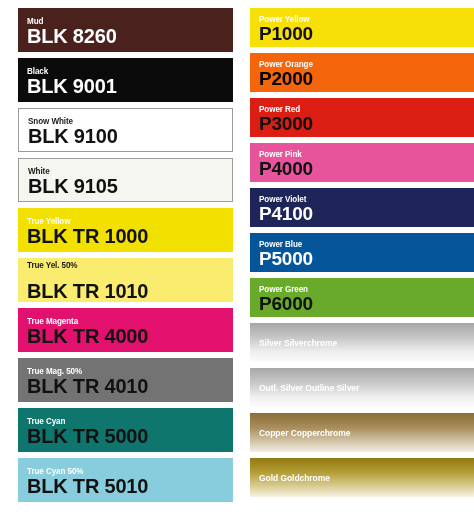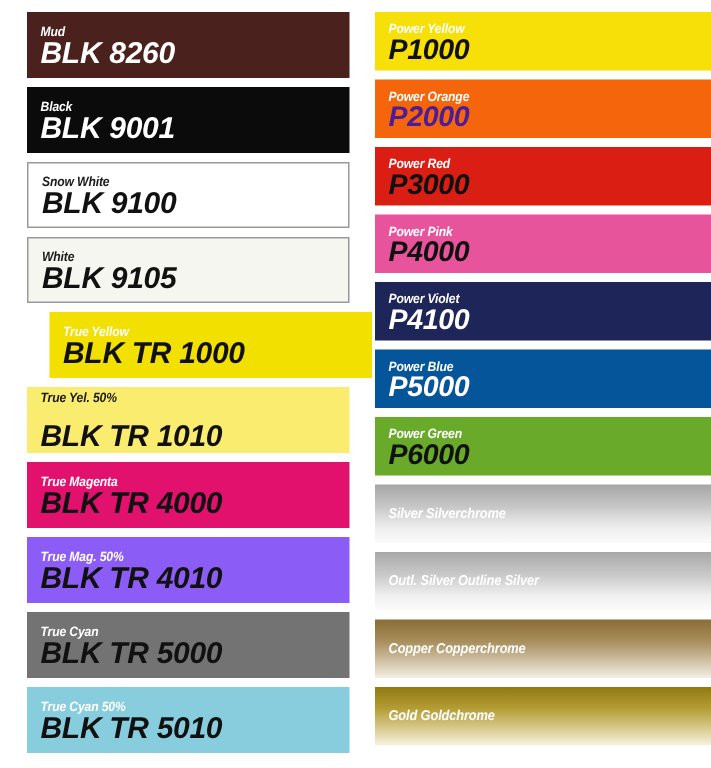--- a/index.html
+++ b/index.html
@@ -12,21 +12,20 @@
     height: 512px;
     font-family: "Liberation Sans", sans-serif;
     overflow: hidden;
   }
   #sheet {
     position: relative;
     width: 474px;
     height: 512px;
     background: #ffffff;
     box-sizing: border-box;
-    font-style: italic;
   }
   .column {
     position: absolute;
     top: 0;
     display: flex;
     flex-direction: column;
   }
   #col-left {
     left: 18px;
     width: 215px;
@@ -117,45 +116,45 @@
           <div class="sw-name" style="color: rgb(26, 26, 26);">Snow White</div>
           <div class="sw-code" style="color: rgb(17, 17, 17);">BLK 9100</div>
         </div>
       </div>
       <div class="swatch bordered" style="background-color: rgb(246, 246, 240);">
         <div class="swatch-text">
           <div class="sw-name" style="color: rgb(26, 26, 26);">White</div>
           <div class="sw-code" style="color: rgb(17, 17, 17);">BLK 9105</div>
         </div>
       </div>
-      <div class="swatch" style="background-color: rgb(242, 224, 0); margin-left: 15px;">
+      <div class="swatch" style="background-color: rgb(242, 224, 0);">
         <div class="swatch-text">
           <div class="sw-name" style="color: rgb(255, 255, 255);">True Yellow</div>
           <div class="sw-code" style="color: rgb(17, 17, 17);">BLK TR 1000</div>
         </div>
       </div>
       <div class="swatch" style="background-color: rgb(250, 236, 110);">
         <div class="swatch-text">
           <div class="sw-name" style="color: rgb(26, 26, 26);">True Yel. 50%</div>
           <div class="sw-code" style="color: rgb(17, 17, 17); margin-top: 11px;">BLK TR 1010</div>
         </div>
       </div>
       <div class="swatch" style="background-color: rgb(226, 17, 110);">
         <div class="swatch-text">
           <div class="sw-name" style="color: rgb(255, 255, 255);">True Magenta</div>
           <div class="sw-code" style="color: rgb(17, 17, 17);">BLK TR 4000</div>
         </div>
       </div>
-      <div class="swatch" style="background-color: #8b5cf6;">
+      <div class="swatch" style="background-color: #737373;">
         <div class="swatch-text">
           <div class="sw-name" style="color: rgb(255, 255, 255);">True Mag. 50%</div>
           <div class="sw-code" style="color: rgb(17, 17, 17);">BLK TR 4010</div>
         </div>
       </div>
-      <div class="swatch" style="background-color: #737373;">
+      <div class="swatch" style="background-color: #0f766e;">
         <div class="swatch-text">
           <div class="sw-name" style="color: rgb(255, 255, 255);">True Cyan</div>
           <div class="sw-code" style="color: rgb(17, 17, 17);">BLK TR 5000</div>
         </div>
       </div>
       <div class="swatch" style="background-color: rgb(136, 205, 221);">
         <div class="swatch-text">
           <div class="sw-name" style="color: rgb(255, 255, 255);">True Cyan 50%</div>
           <div class="sw-code" style="color: rgb(17, 17, 17);">BLK TR 5010</div>
         </div>
@@ -164,21 +163,21 @@
   <div class="column" id="col-right">
       <div class="swatch" style="background-color: rgb(247, 224, 7);">
         <div class="swatch-text">
           <div class="sw-name" style="color: rgb(255, 255, 255);">Power Yellow</div>
           <div class="sw-code" style="color: rgb(17, 17, 17);">P1000</div>
         </div>
       </div>
       <div class="swatch" style="background-color: rgb(244, 101, 12);">
         <div class="swatch-text">
           <div class="sw-name" style="color: rgb(255, 255, 255);">Power Orange</div>
-          <div class="sw-code" style="color: #4c1d95;">P2000</div>
+          <div class="sw-code" style="color: #000000;">P2000</div>
         </div>
       </div>
       <div class="swatch" style="background-color: rgb(218, 30, 20);">
         <div class="swatch-text">
           <div class="sw-name" style="color: rgb(255, 255, 255);">Power Red</div>
           <div class="sw-code" style="color: rgb(17, 17, 17);">P3000</div>
         </div>
       </div>
       <div class="swatch" style="background-color: rgb(232, 84, 155);">
         <div class="swatch-text">

